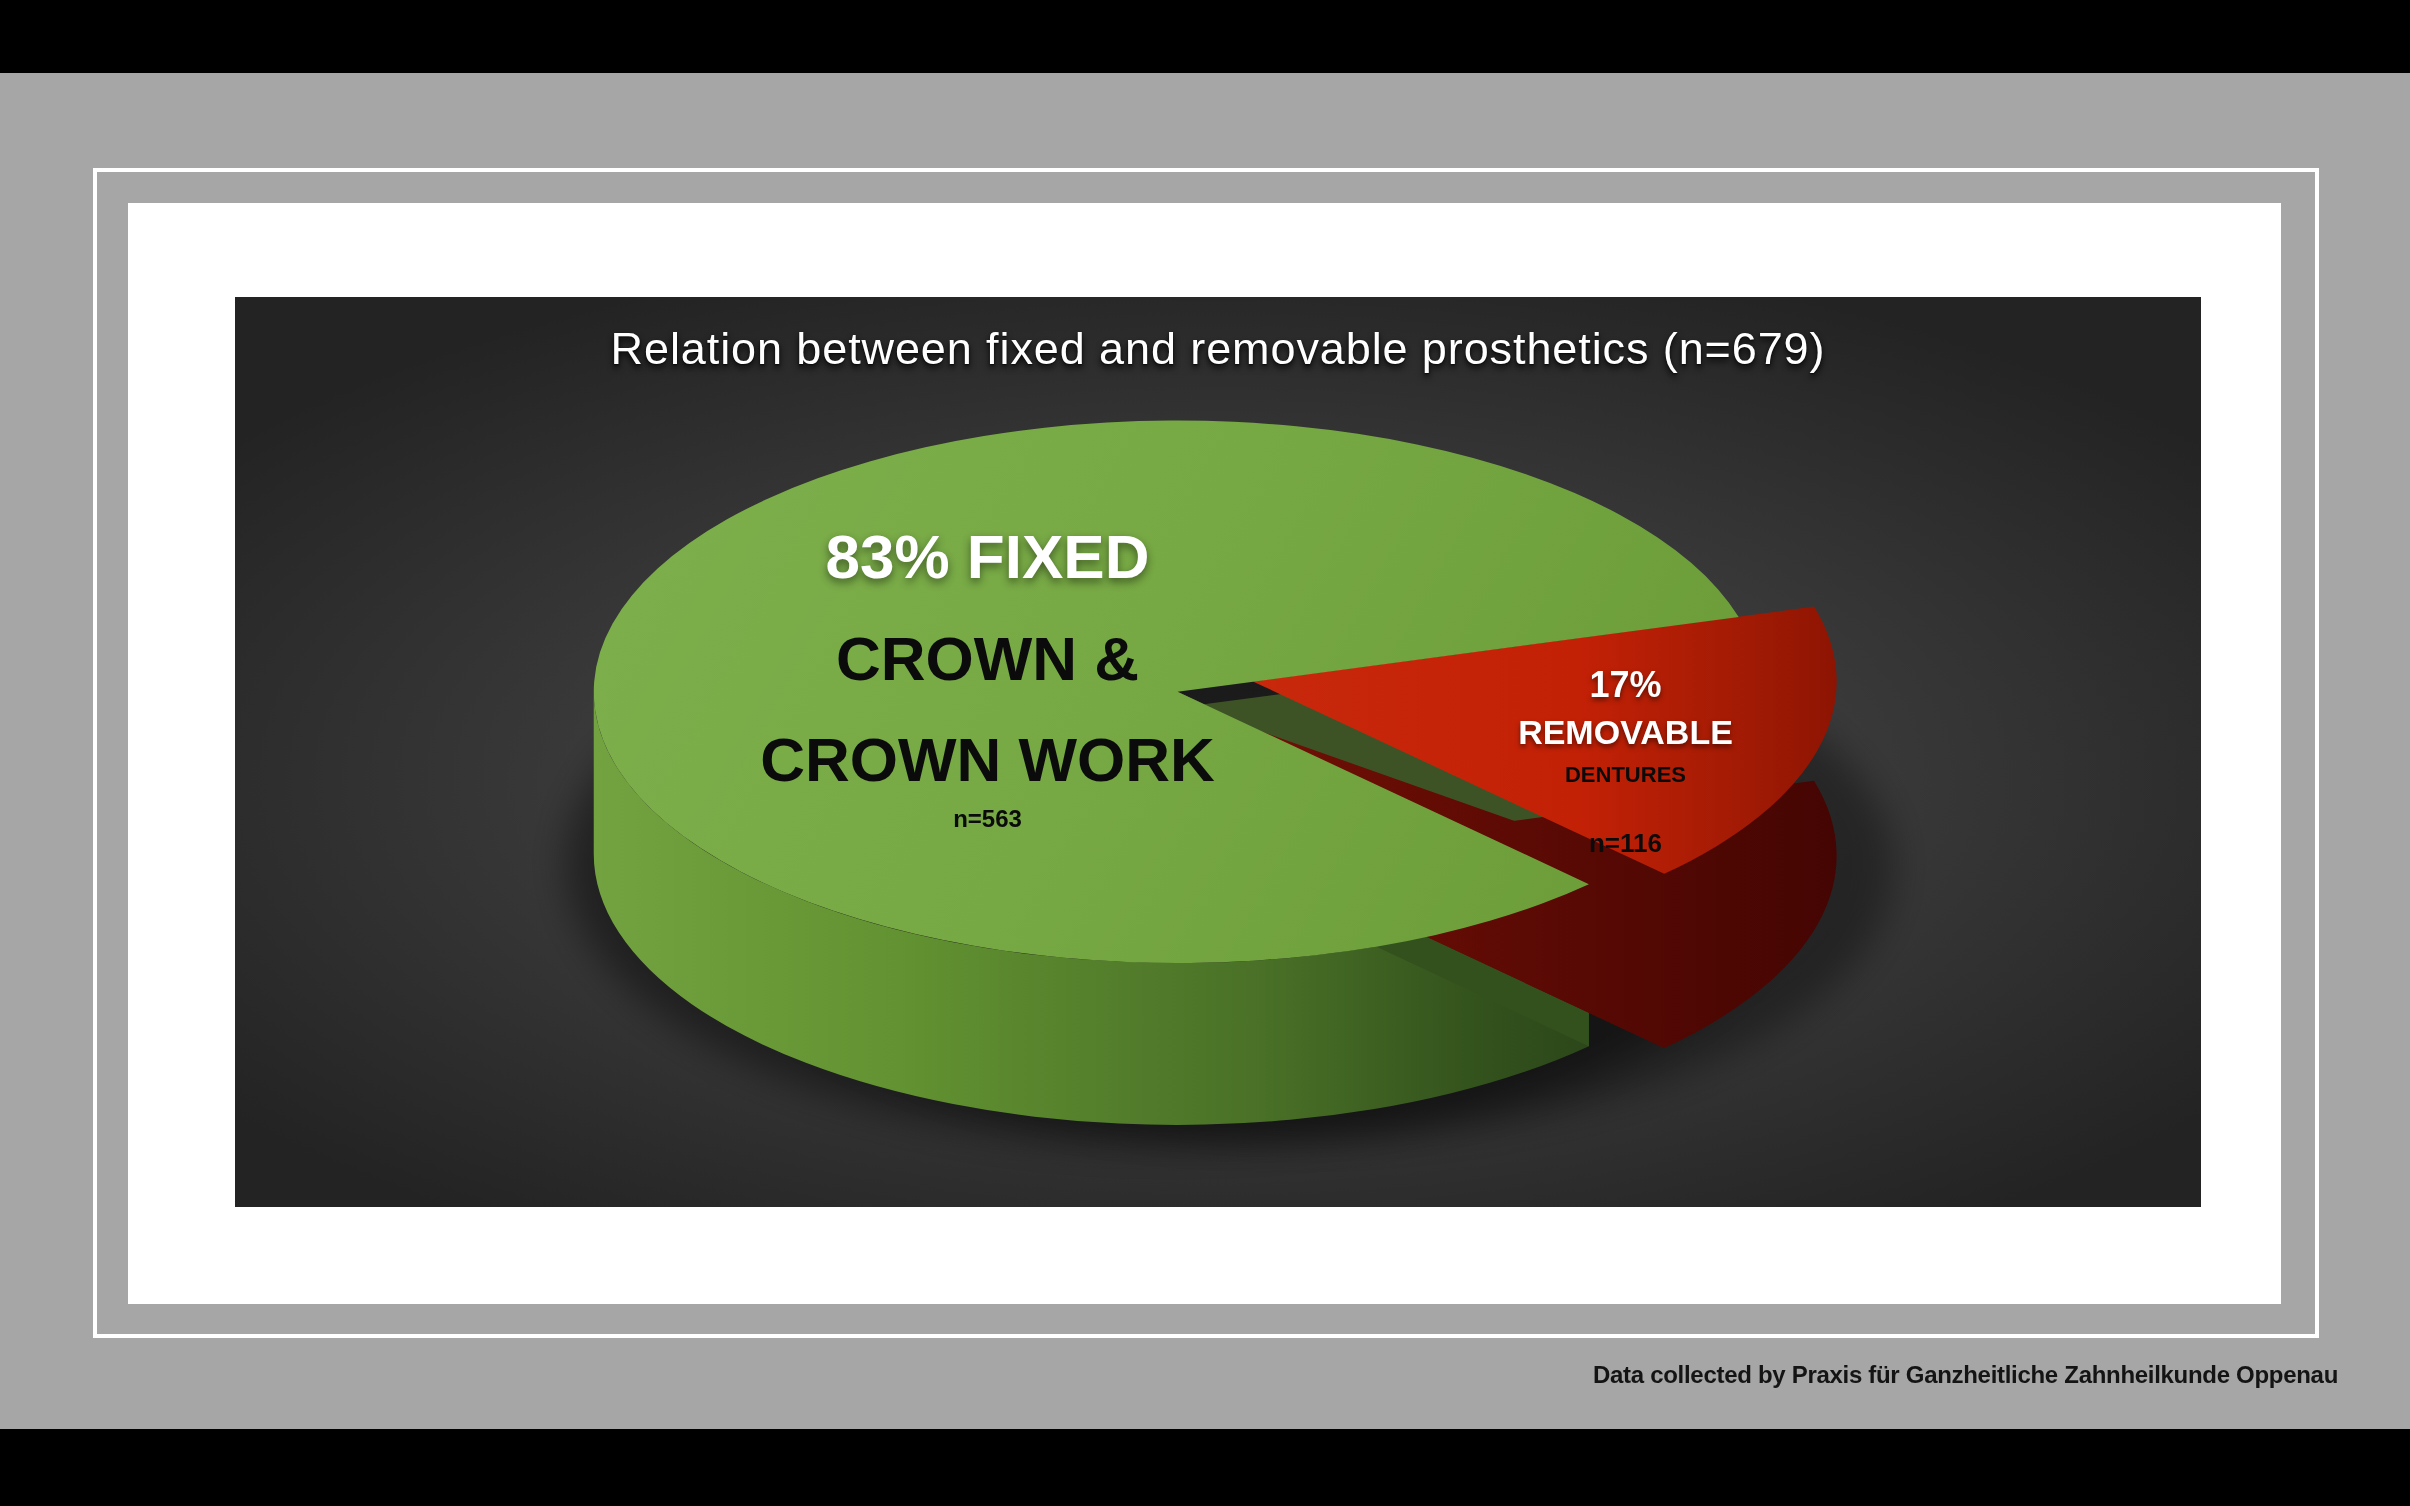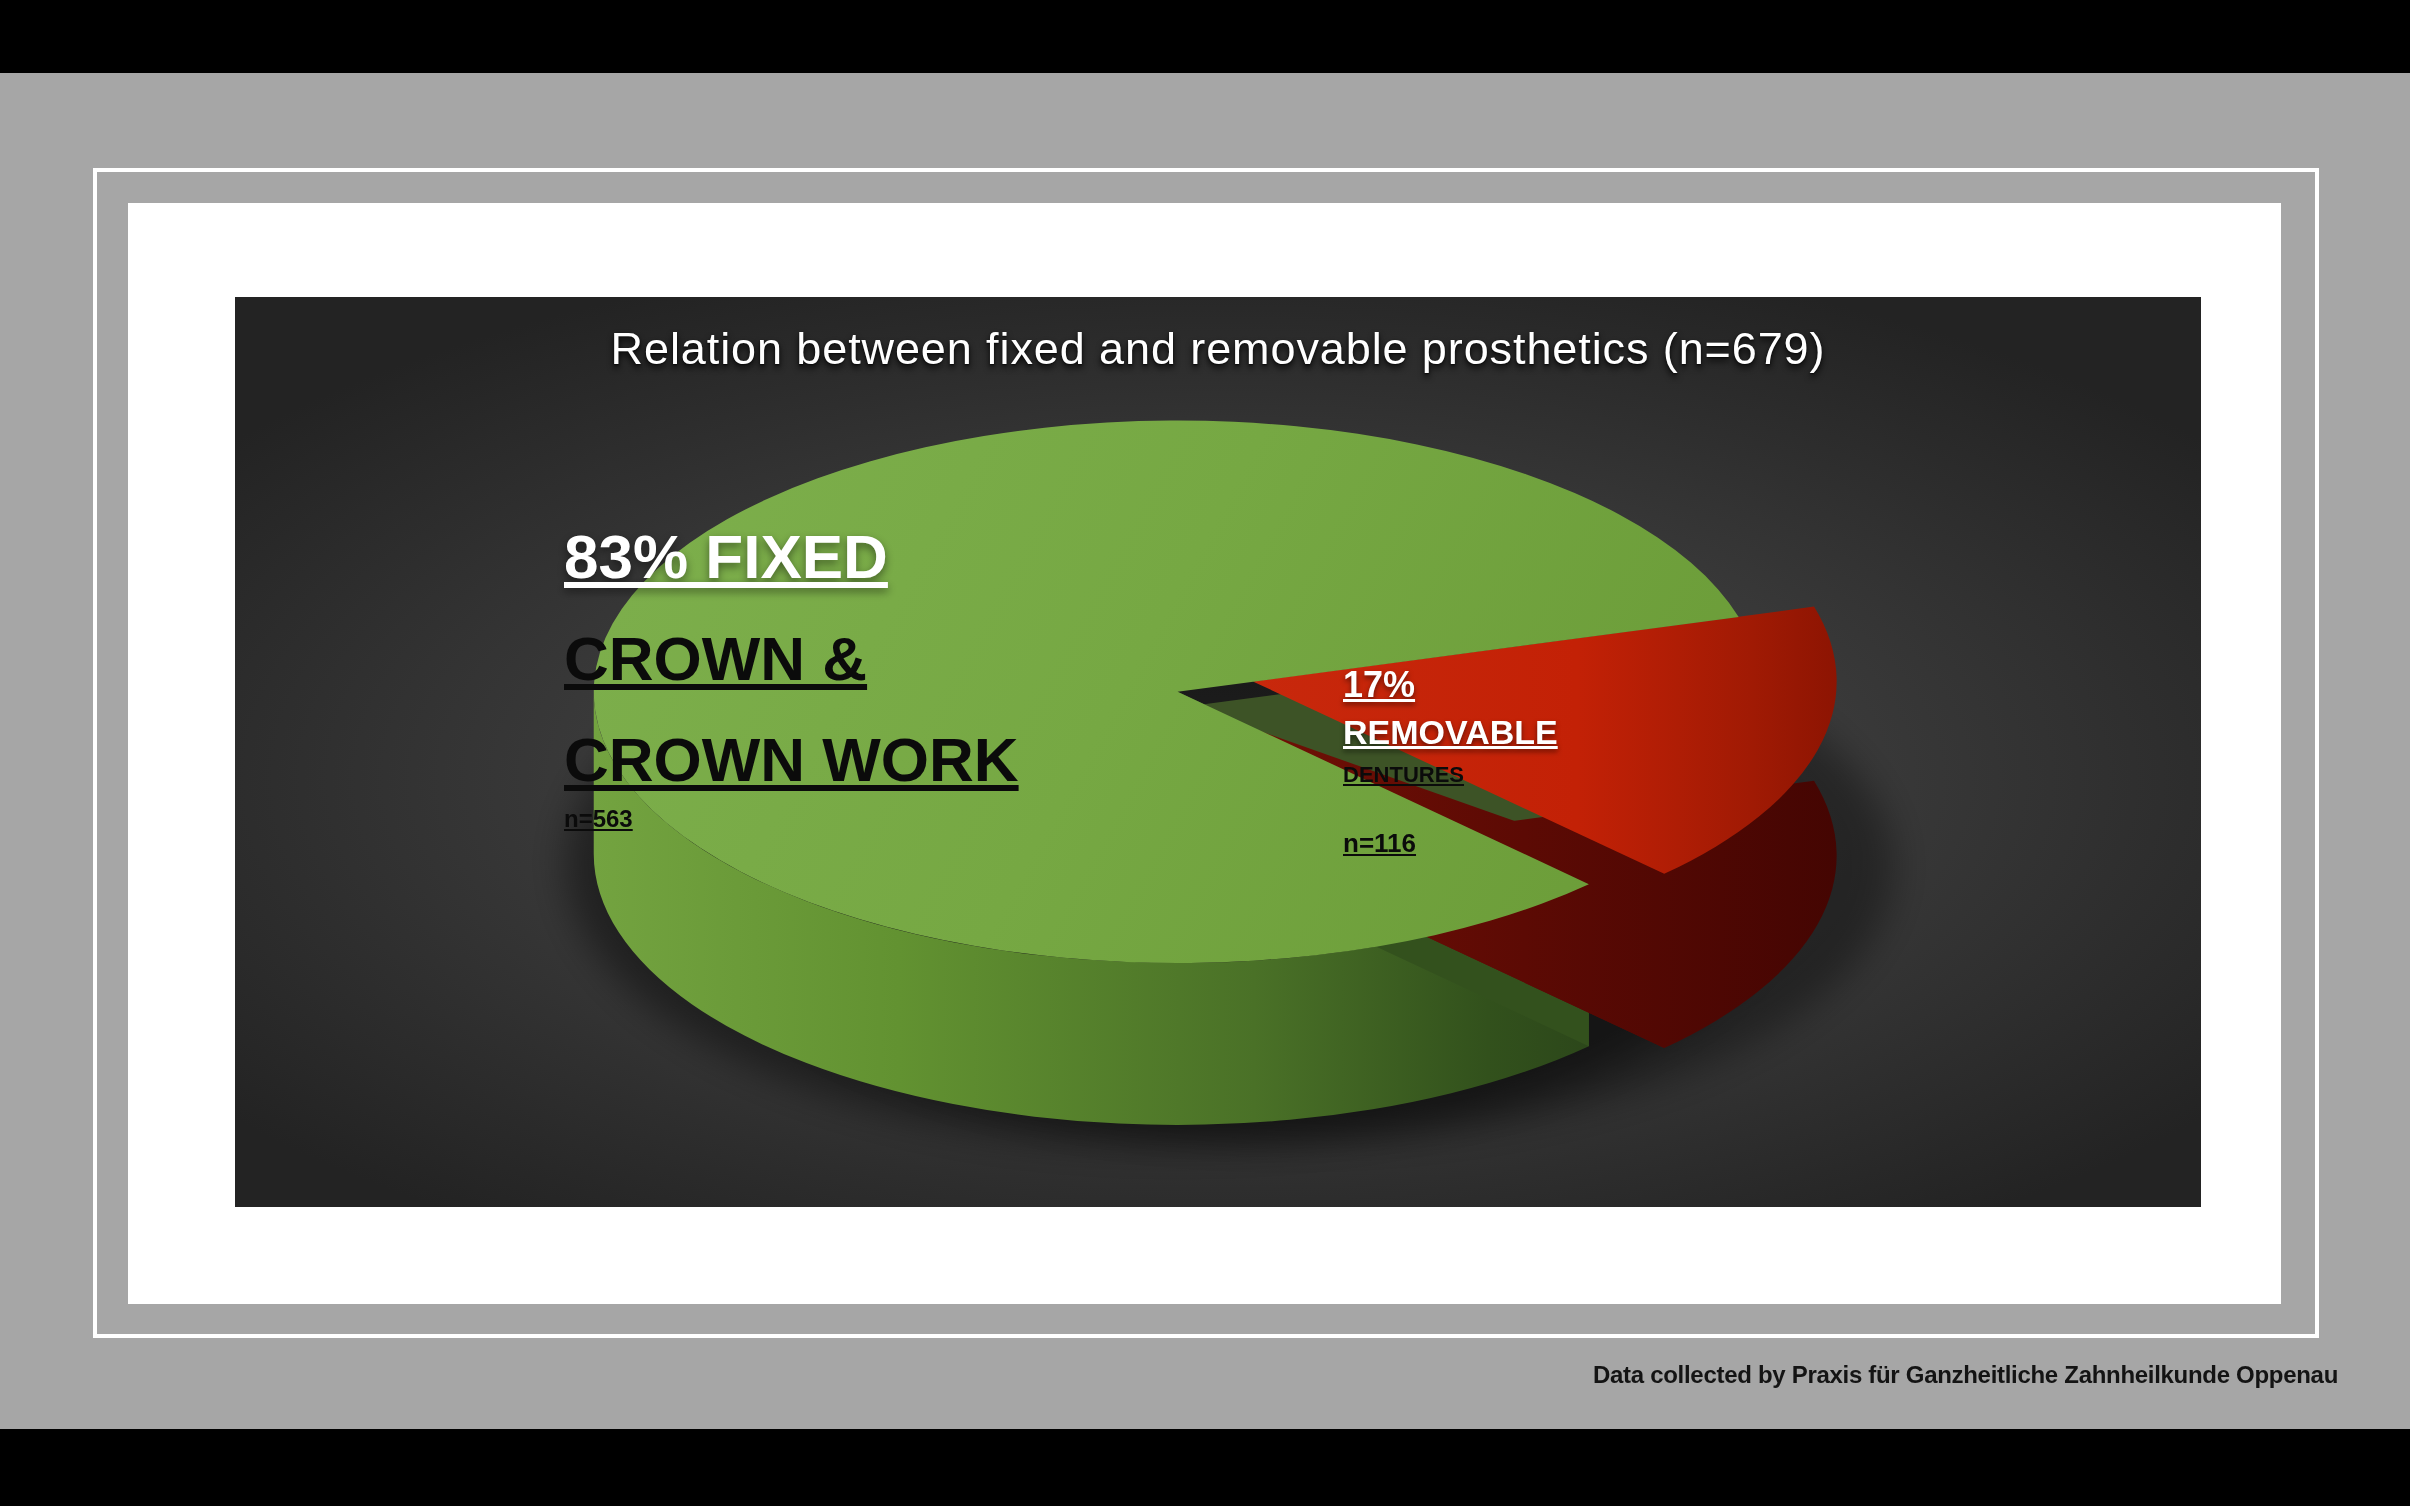--- a/index.html
+++ b/index.html
@@ -28,21 +28,21 @@
     margin-left: 12px;
   }
   .chart-title {
     position: absolute; left: 0; top: 26px; width: 100%;
     text-align: center;
     font-size: 45px; font-weight: 400; color: #FFFFFF;
     letter-spacing: 0.9px;
     text-shadow: 0 3.8px 6.6px rgba(0,0,0,0.85), 0 0.9px 1.9px rgba(0,0,0,0.7);
   }
   #pie-svg { position: absolute; left: 0; top: 0; width: 1966px; height: 910px; }
-  .slice-label { position: absolute; font-weight: bold; line-height: 1.0; white-space: nowrap; text-decoration: underline; }
+  .slice-label { position: absolute; text-align: center; font-weight: bold; line-height: 1.0; white-space: nowrap; }
   
   .g-line { left: 329px; width: 847px; }
   .g1 { top: 229px; font-size: 62px; color: #FFFFFF; text-shadow: 0 3.8px 8.5px rgba(0,0,0,0.45); }
   .g2 { top: 331px; font-size: 62px; color: #0b0b0b; }
   .g3 { top: 432px; font-size: 62px; color: #0b0b0b; }
   .g4 { top: 510px; font-size: 24px; color: #0b0b0b; }
   
   .r-line { left: 1108px; width: 565px; }
   .r1 { top: 370px; font-size: 36px; color: #FFFFFF; text-shadow: 0 2.8px 5.6px rgba(0,0,0,0.5); }
   .r2 { top: 418px; font-size: 34px; color: #FFFFFF; text-shadow: 0 2.8px 5.6px rgba(0,0,0,0.5); }

